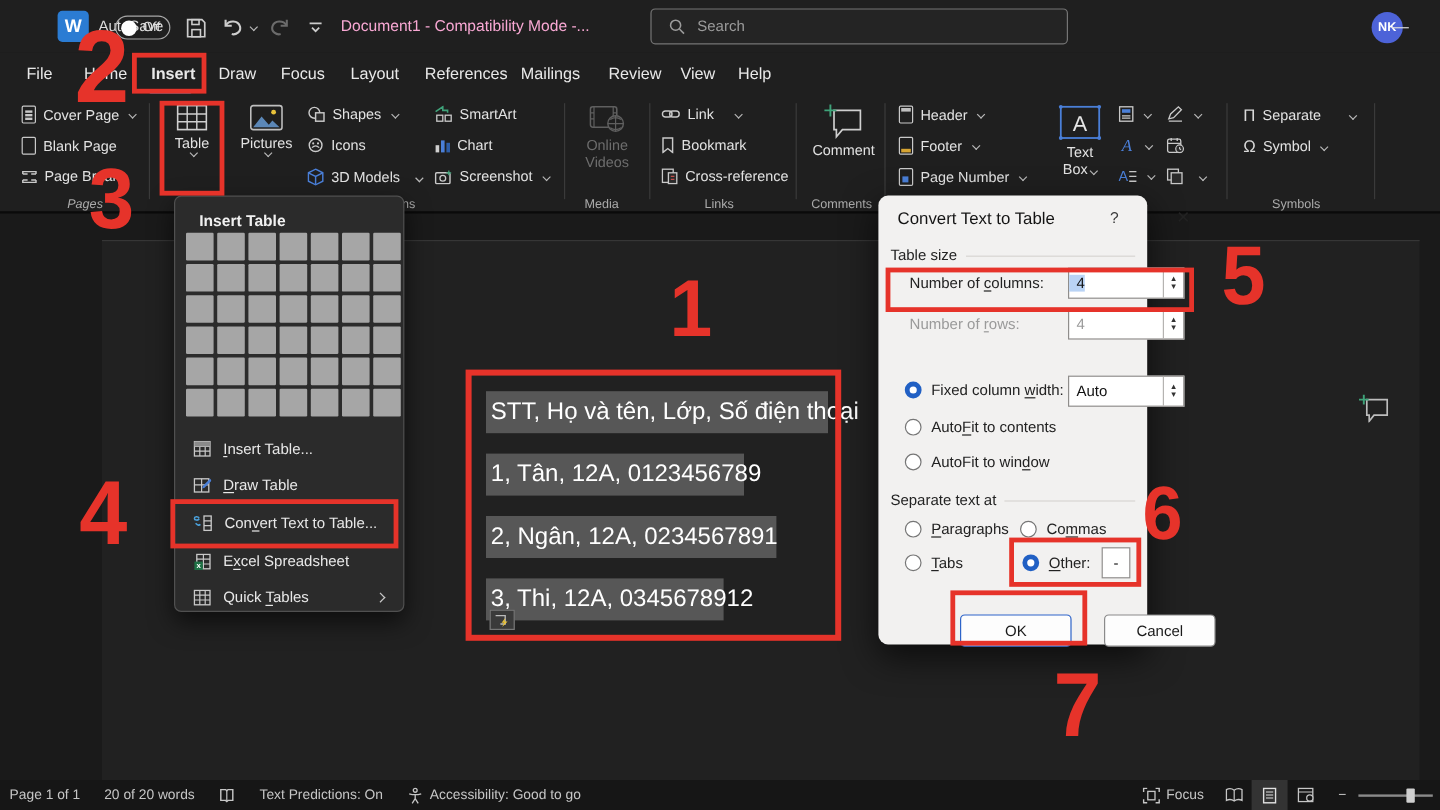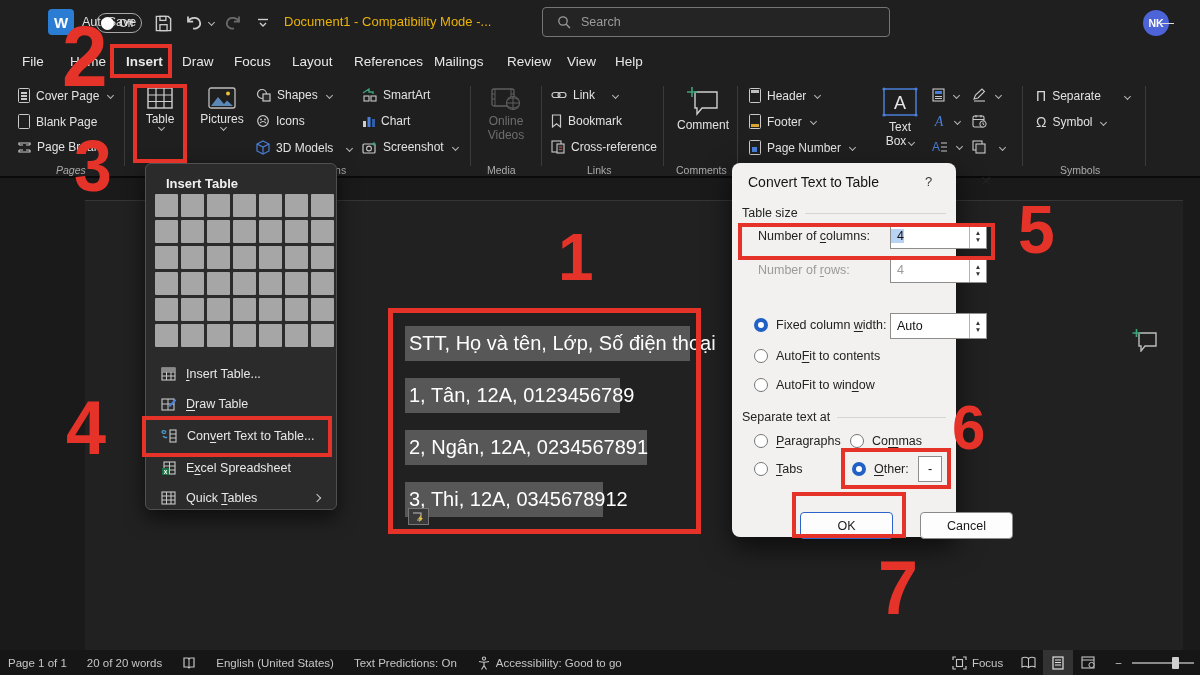--- a/index.html
+++ b/index.html
@@ -14,21 +14,21 @@
   
   .titlebar { left:0; top:0; width:1200px; height:44px; background:#1f1f1f; }
   .applogo { left:48px; top:9px; width:26px; height:26px; background:#2b7cd3; border-radius:4px;
              color:#fff; font-weight:bold; font-size:15px; display:flex; align-items:center; justify-content:center; }
   .autosave-label { left:82px; top:15px; font-size:12.5px; color:#dcdcdc; }
   .toggle { left:96px; top:13px; width:46px; height:20px; border:1px solid #a8a8a8; border-radius:11px;
             display:flex; align-items:center; padding:0 4px; gap:5px; }
   .knob { width:13px; height:13px; border-radius:50%; background:#fff; }
   .toggle-state { font-size:11px; color:#e0e0e0; }
   .qat-btn { top:12px; width:22px; height:22px; display:flex; align-items:center; justify-content:center; }
-  .doc-title { left:284px; top:14px; font-size:13px; color:#eab308; }
+  .doc-title { left:284px; top:14px; font-size:13px; color:#f9a8d4; }
   .searchbox { left:542px; top:7px; width:348px; height:30px; background:#242424; border:1px solid #757575;
                border-radius:4px; display:flex; align-items:center; padding-left:14px; gap:10px; }
   .search-text { color:#9b9b9b; font-size:12.5px; }
   .avatar { left:1103px; top:10px; width:26px; height:26px; border-radius:50%; background:#4d63d8;
             color:#fff; font-size:10.5px; font-weight:bold; display:flex; align-items:center; justify-content:center;margin-left:40px; }
   .minimize { left:1156px; top:12px; width:22px; height:20px; color:#dcdcdc; display:flex; align-items:center; justify-content:center; font-size:14px; }
 
   
   .tabrow { left:0; top:44px; width:1200px; height:36px; background:#1f1f1f; }
   .tab { position:absolute; top:0; height:34px; display:flex; align-items:center; font-size:13.5px; color:#e8e8e8; padding:0 4px; }
@@ -603,21 +603,20 @@
 
 <div class="abs statusbar">
   <div class="sb-item" style="padding-left:8px;">Page 1 of 1</div>
   <div class="sb-item">20 of 20 words</div>
   <div class="sb-item">
     <svg width="14" height="14" viewBox="0 0 14 14">
         <path d="M2 2h4l1 1 1-1h4v9H8l-1 1-1-1H2z" fill="none" stroke="#c6c6c6" stroke-width="1.2"></path>
         <path d="M7 3v8" stroke="#c6c6c6" stroke-width="1"></path>
       </svg>
   </div>
-  <div class="sb-item">English (United States)</div>
   <div class="sb-item">Text Predictions: On</div>
   <div class="sb-item">
     <svg width="14" height="14" viewBox="0 0 14 14">
         <circle cx="7" cy="2.6" r="1.6" fill="none" stroke="#c6c6c6" stroke-width="1.1"></circle>
         <path d="M2 5.5c3.3 1 6.7 1 10 0M7 6.5v3l-2.5 4M7 9.5l2.5 4" fill="none" stroke="#c6c6c6" stroke-width="1.1"></path>
       </svg>
     <span>Accessibility: Good to go</span>
   </div>
   <div class="sb-right">
     <div class="sb-item">

